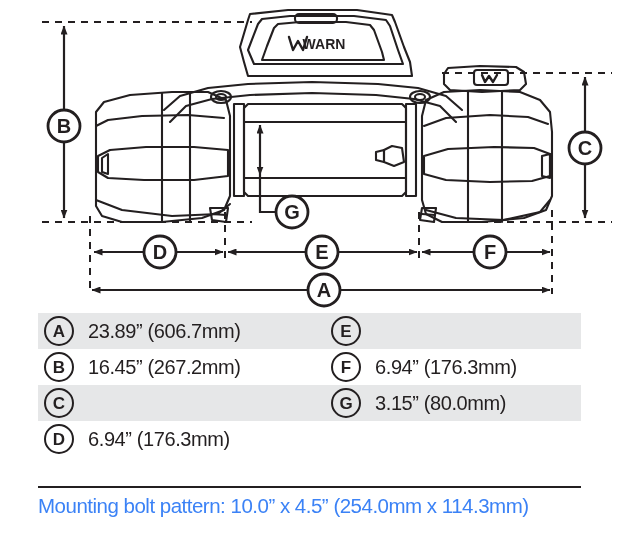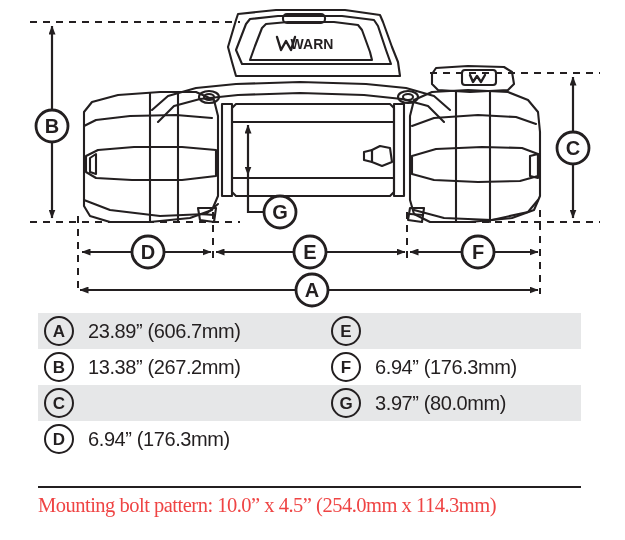--- a/index.html
+++ b/index.html
@@ -10,21 +10,21 @@
   body {
     width: 625px;
     height: 540px;
     position: relative;
     font-family: "Liberation Sans", sans-serif;
     overflow: hidden;
   }
 
   #diagram-area {
     position: absolute;
-    left: 0;
+    left: 12px;
     top: 0;
     width: 509px;
     height: 308px;
   }
   #diagram-svg {
     display: block;
   }
 
   #spec-table {
     position: absolute;
@@ -90,24 +90,24 @@
     height: 0;
     border-top: 2.2px solid #231f20;
   }
 
   #footnote {
     position: absolute;
     left: 38px;
     top: 494px;
     width: 560px;
     font-size: 20.5px;
-    color: #ef4444;
+    color: #3b82f6;
     white-space: nowrap;
     letter-spacing: -0.5px;
-    font-family: Liberation Serif, serif;
+    font-family: Liberation Sans, sans-serif;
   }
 
   .dim-letter-text {
     font-size: 20px;
     font-weight: bold;
     font-family: "Liberation Sans", sans-serif;
     fill: #231f20;
   }
 </style>
 </head>
@@ -273,35 +273,35 @@
       <span class="spec-value">23.89” (606.7mm)</span>
     </div>
     <div class="spec-cell second">
       <span class="letter-badge">E</span>
     </div>
   </div>
 
   <div class="spec-row">
     <div class="spec-cell">
       <span class="letter-badge">B</span>
-      <span class="spec-value">13.38” (267.2mm)</span>
+      <span class="spec-value">16.45” (267.2mm)</span>
     </div>
     <div class="spec-cell second">
       <span class="letter-badge">F</span>
       <span class="spec-value">6.94” (176.3mm)</span>
     </div>
   </div>
 
   <div class="spec-row shaded">
     <div class="spec-cell">
       <span class="letter-badge">C</span>
     </div>
     <div class="spec-cell second">
       <span class="letter-badge">G</span>
-      <span class="spec-value">3.97” (80.0mm)</span>
+      <span class="spec-value">3.15” (80.0mm)</span>
     </div>
   </div>
 
   <div class="spec-row">
     <div class="spec-cell">
       <span class="letter-badge">D</span>
       <span class="spec-value">6.94” (176.3mm)</span>
     </div>
     <div class="spec-cell second empty">
       <span class="letter-badge"></span>

